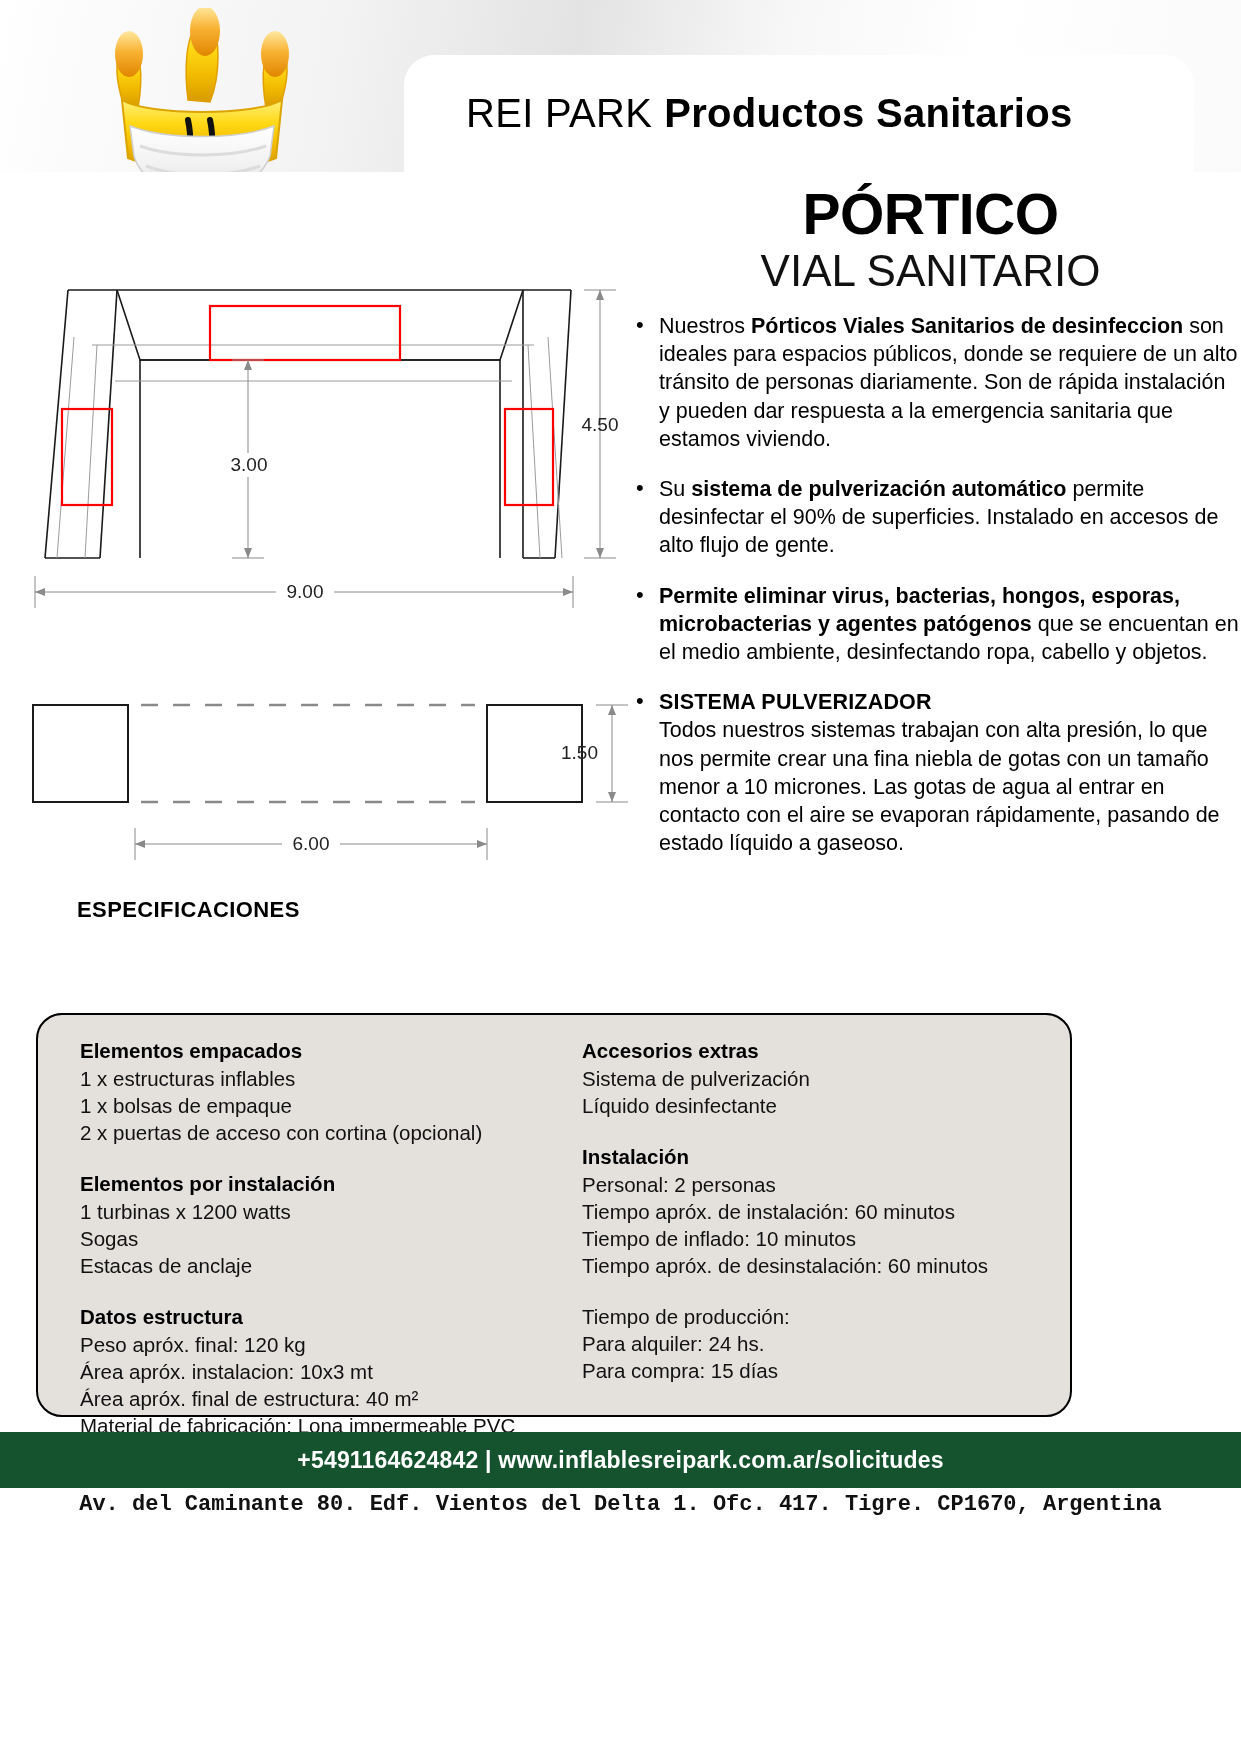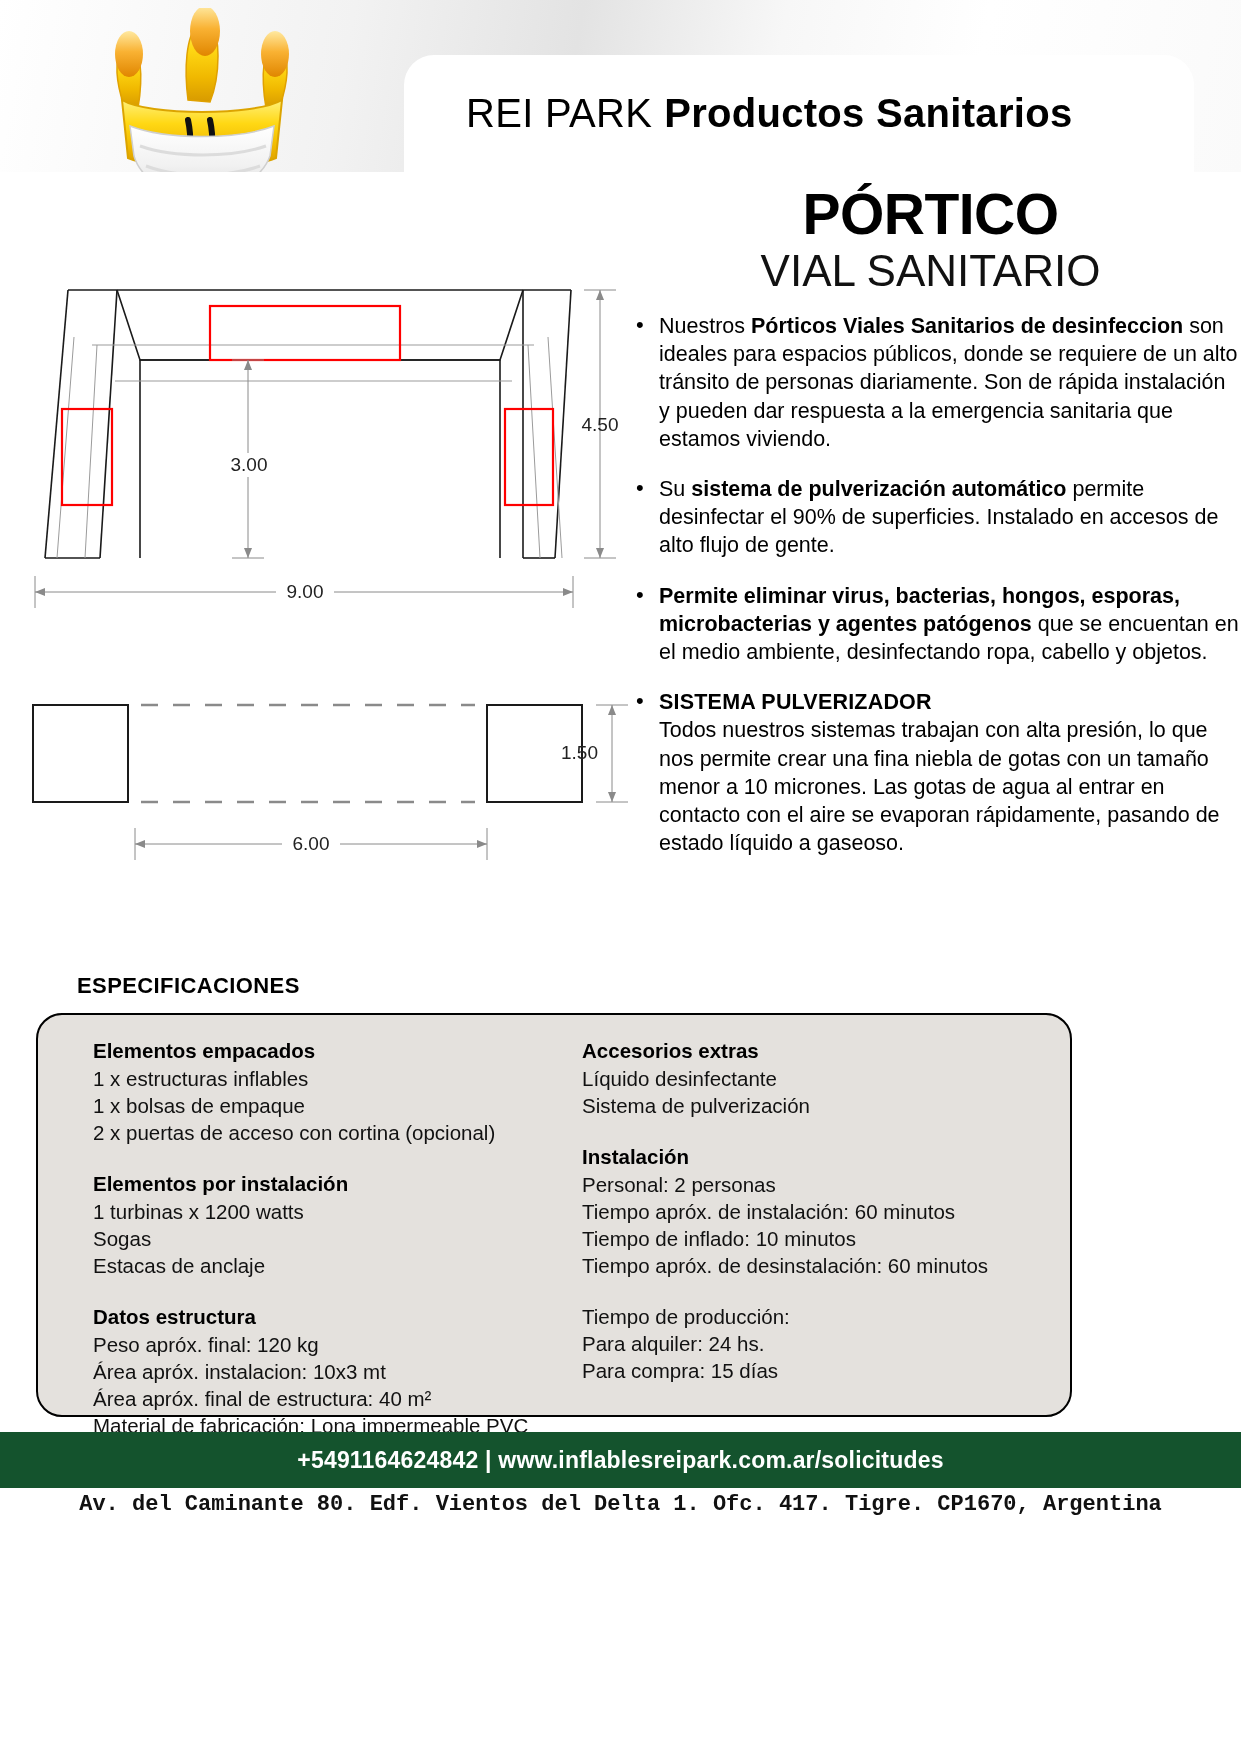--- a/index.html
+++ b/index.html
@@ -103,42 +103,42 @@
   .drawing {
     position: absolute;
     left: 0; top: 255px;
     width: 640px; height: 640px;
   }
   .drawing svg { display: block; }
 
   
   .specs-title {
     position: absolute;
-    left: 77px; top: 973px;
+    left: 77px; top: 897px;
     font-size: 22px;
     font-weight: 700;
     letter-spacing: 0.4px;
     color: #000;
   }
   .specs-box {
     position: absolute;
     left: 36px; top: 1013px;
     width: 1036px; height: 404px;
     background: #e4e1dd;
     border: 2.5px solid #000;
     border-radius: 26px;
     display: flex;
   }
   .specs-col {
     padding-top: 22px;
     font-size: 20.5px;
     line-height: 27px;
     color: #111;
   }
-  .specs-col.left  { width: 520px; padding-left: 55px; }
+  .specs-col.left  { width: 520px; padding-left: 42px; }
   .specs-col.right { width: 516px; padding-left: 26px; }
   .spec-group { margin-bottom: 24px; }
   .spec-group h4 {
     font-size: 20.5px;
     font-weight: 700;
     line-height: 28px;
     color: #000;
   }
   .spec-group .row { font-weight: 400; }
 
@@ -377,22 +377,22 @@
       <div class="row">Área apróx. final de estructura: 40 m²</div>
       <div class="row">Material de fabricación: Lona impermeable PVC</div>
     </div>
 
   </div>
 
   <div class="specs-col right">
 
     <div class="spec-group">
       <h4>Accesorios extras</h4>
+      <div class="row">Sistema de pulverización</div>
       <div class="row">Líquido desinfectante</div>
-      <div class="row">Sistema de pulverización</div>
     </div>
 
     <div class="spec-group">
       <h4>Instalación</h4>
       <div class="row">Personal: 2 personas</div>
       <div class="row">Tiempo apróx. de instalación: 60 minutos</div>
       <div class="row">Tiempo de inflado: 10 minutos</div>
       <div class="row">Tiempo apróx. de desinstalación: 60 minutos</div>
     </div>
 

